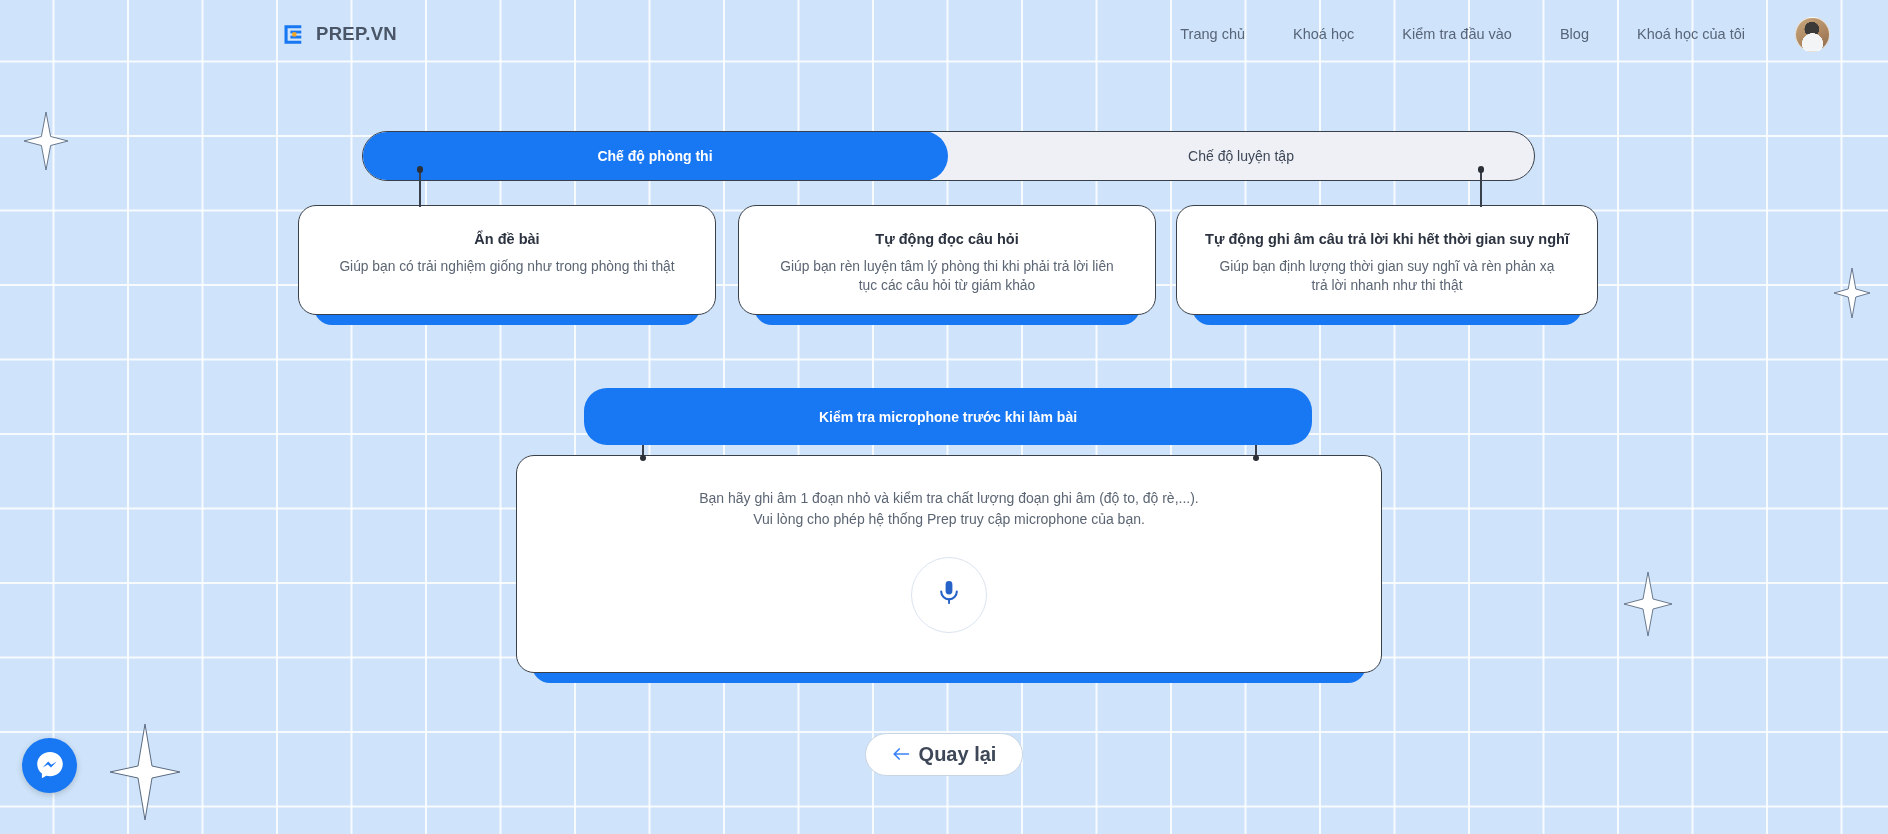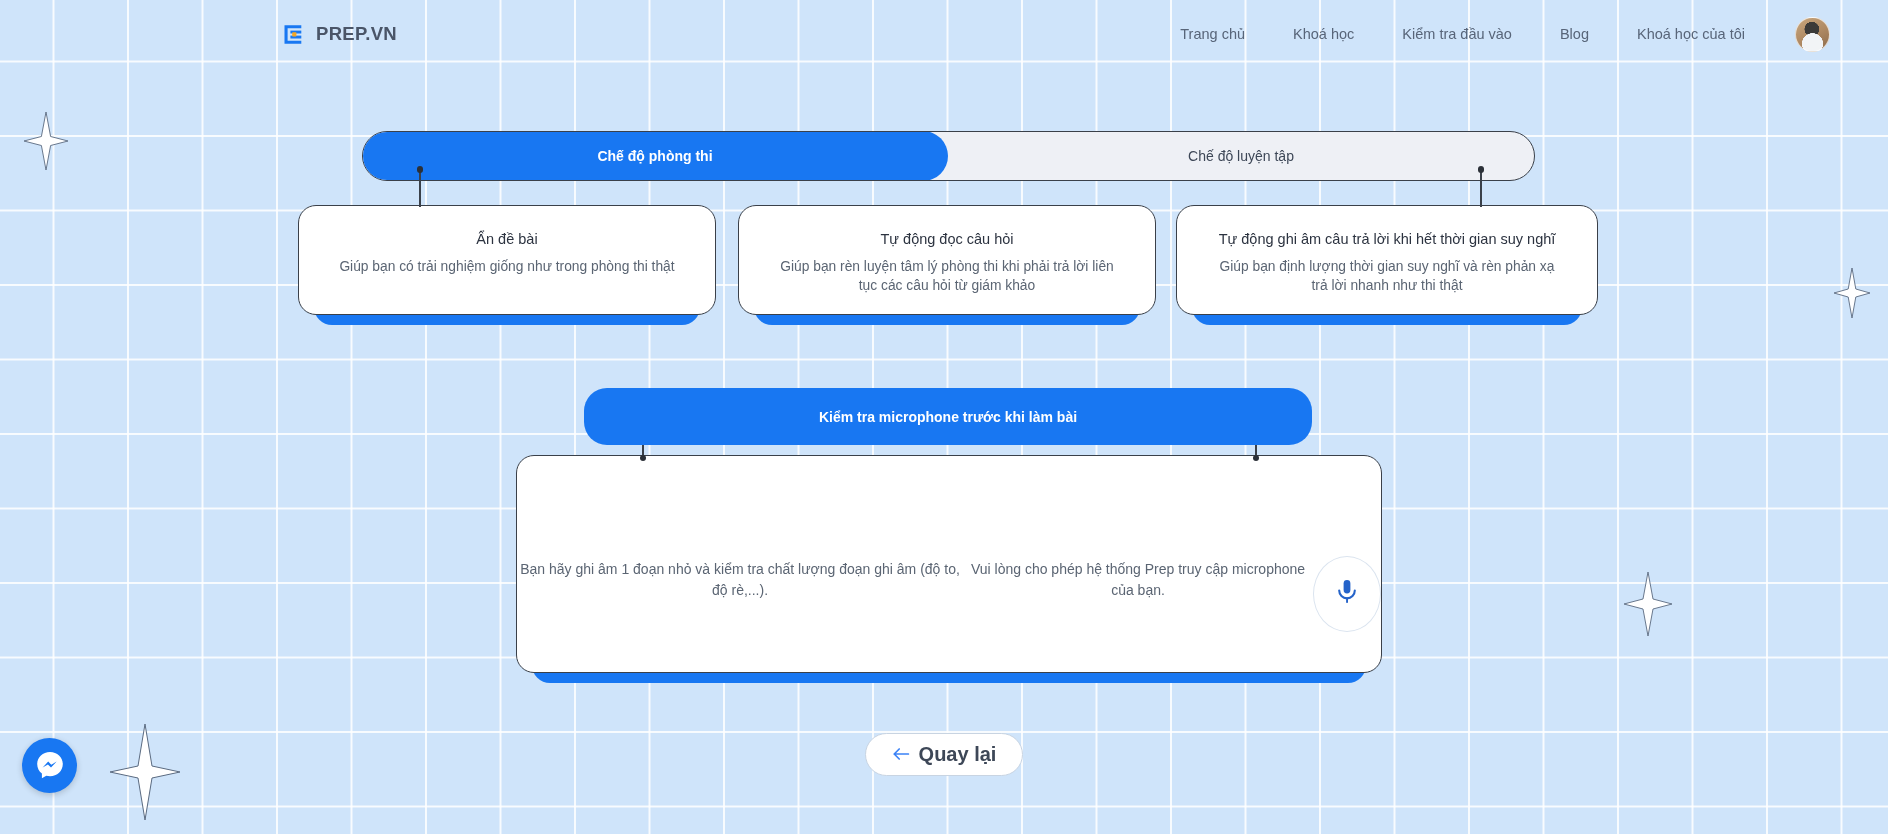--- a/index.html
+++ b/index.html
@@ -162,21 +162,21 @@
 
   .feature-card .over {
     display: flex;
     flex-direction: column;
     align-items: center;
     justify-content: flex-start;
     padding: 24px 20px 0 20px;
   }
   .feature-title {
     font-size: 14.5px;
-    font-weight: normal;
+    font-weight: bold;
     color: #2c3340;
     text-align: center;
     margin-bottom: 8px;
     line-height: 1.3;
   }
   .feature-desc {
     font-size: 13.8px;
     color: #5b6573;
     text-align: center;
     line-height: 1.42;
@@ -200,20 +200,21 @@
   #mic-banner .label {
     color: #ffffff;
     font-size: 14px;
     font-weight: bold;
   }
 
   
   #mic-panel { left: 516px; top: 455px; width: 866px; height: 218px; }
   #mic-panel .over {
     display: flex;
+    flex-direction: column;
     align-items: center;
     padding-top: 32px;
   }
   .mic-line {
     font-size: 14px;
     color: #5b6573;
     text-align: center;
     line-height: 1.48;
   }
   #mic-button {

